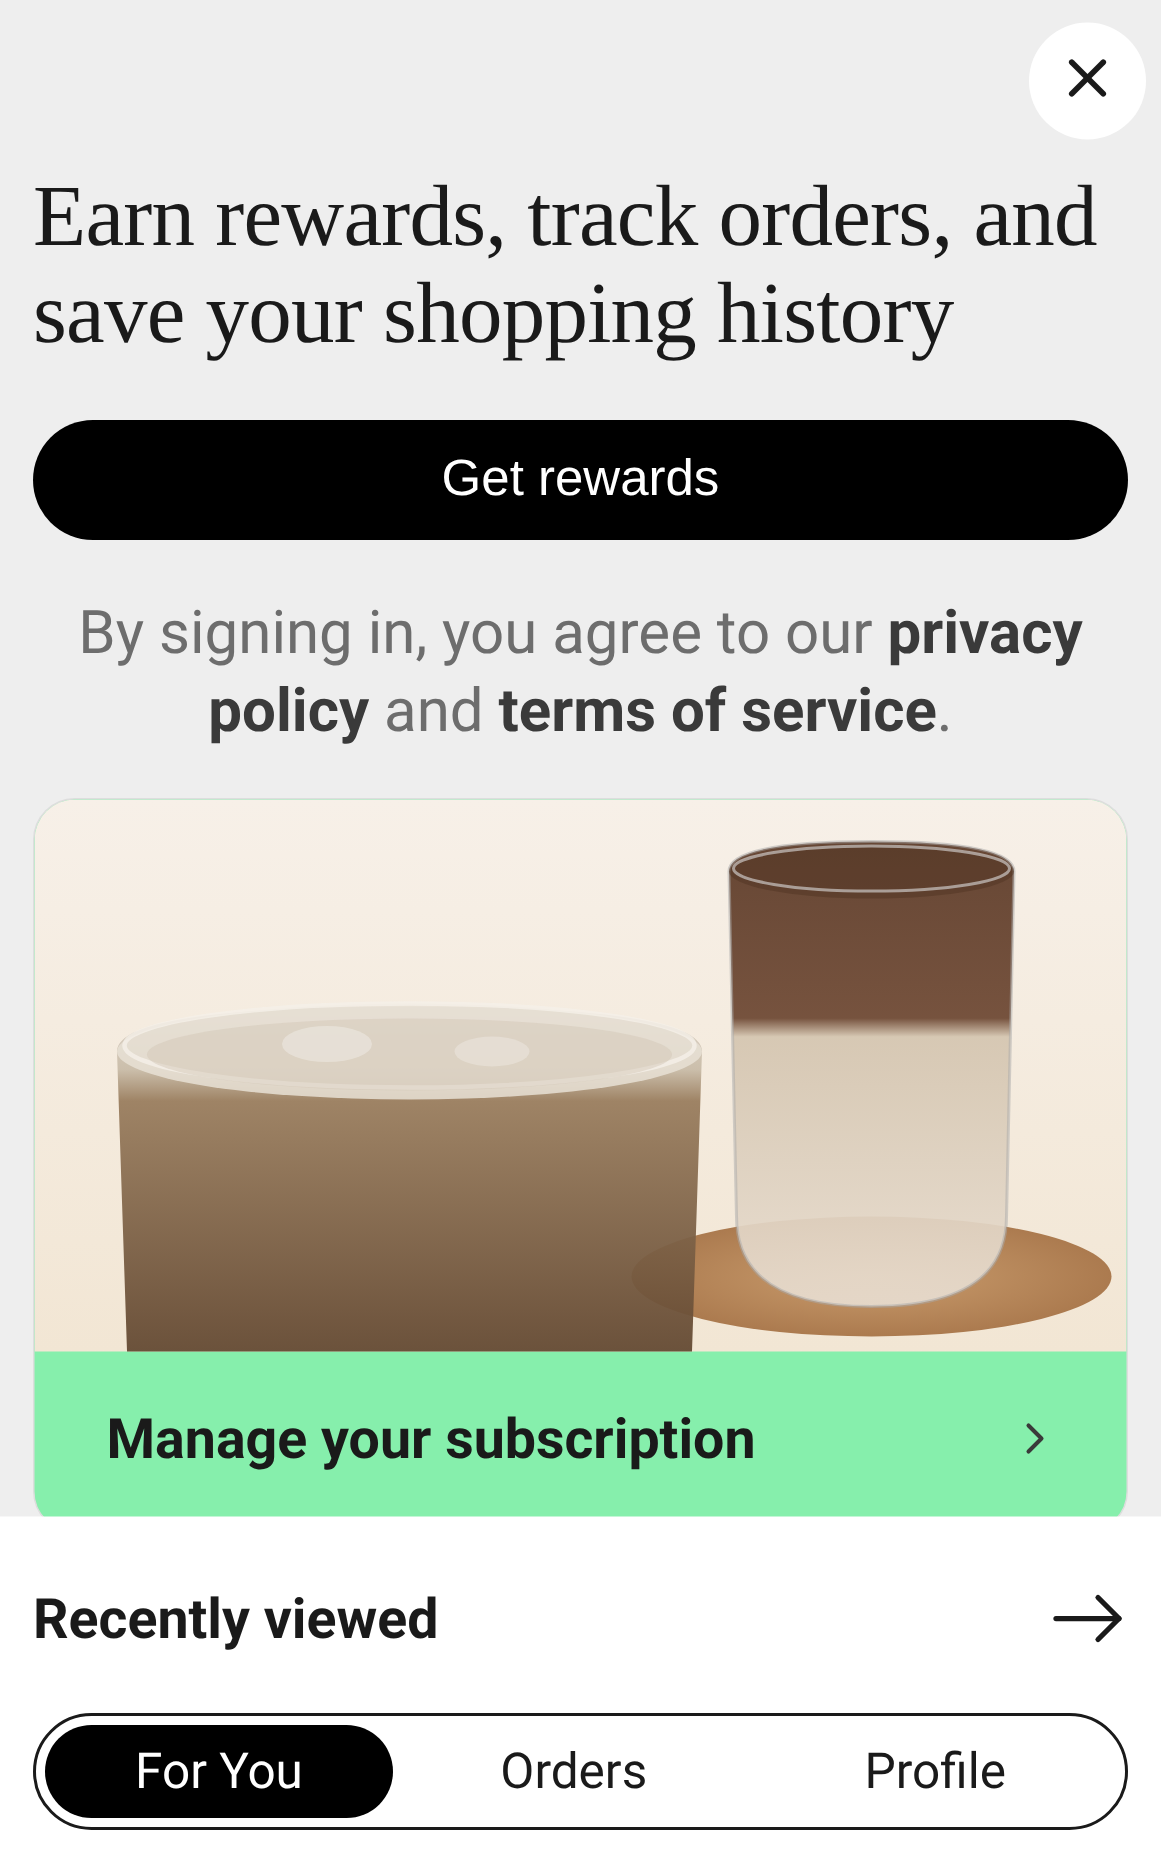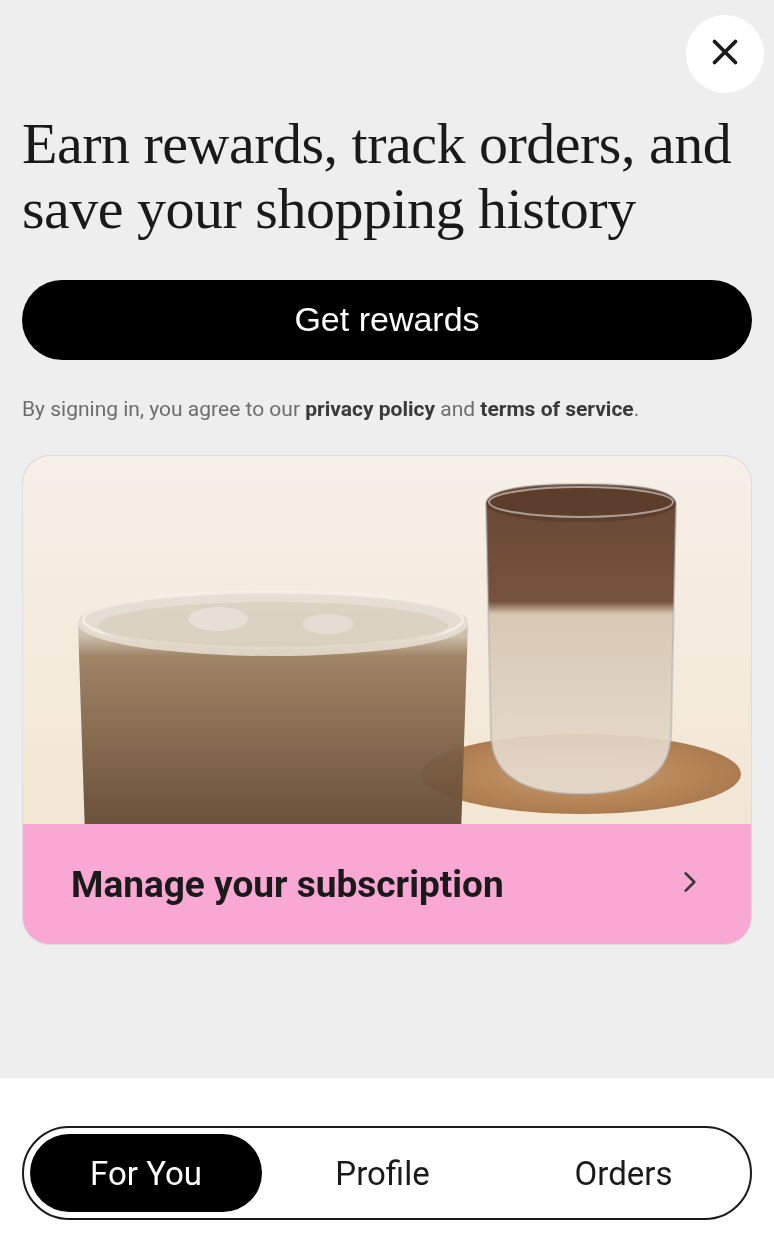--- a/index.html
+++ b/index.html
@@ -61,37 +61,37 @@
       font-size: 34px;
       font-weight: 400;
       cursor: pointer;
       display: flex;
       align-items: center;
       justify-content: center;
     }
     
     .agreement-text {
       margin: 36px 22px 0 22px;
-      text-align: left;
-      font-size: 21px;
+      text-align: center;
+      font-size: 40px;
       color: #6d6d6d;
       line-height: 1.3;
     }
     
     .agreement-text .bold-link {
       font-weight: 700;
       color: #3a3a3a;
     }
     
     .subscription-card {
       margin: 32px 22px 0 22px;
       border: 1px solid #ddd;
       border-radius: 28px;
       overflow: hidden;
-      background: #f9a8d4;
+      background: #86efac;
     }
     
     .subscription-image {
       width: 100%;
       height: 368px;
       background: linear-gradient(180deg, #f7f0e8 0%, #f2e6d4 100%);
       position: relative;
       overflow: hidden;
     }
     
@@ -165,21 +165,21 @@
     }
     
     .arrow-right svg {
       width: 52px;
       height: 36px;
     }
     
     .tab-bar {
       border: 2px solid #1a1a1a;
       border-radius: 50px;
-      height: 94px;
+      height: 78px;
       display: flex;
       align-items: center;
       padding: 6px;
     }
     
     .tab-item {
       flex: 1;
       height: 100%;
       display: flex;
       align-items: center;
@@ -259,25 +259,34 @@
     <span class="subscription-label">Manage your subscription</span>
     <span class="chevron-right">
       <svg viewBox="0 0 24 24" fill="none" stroke="#3a3a3a" stroke-width="2.5" stroke-linecap="round" stroke-linejoin="round">
         <polyline points="8,4 16,12 8,20"></polyline>
       </svg>
     </span>
   </div>
 </div>
 
 <div class="lower-section">
+  <div class="recently-viewed-row">
+    <span class="recently-viewed-label">Recently viewed</span>
+    <span class="arrow-right">
+      <svg viewBox="0 0 52 36" fill="none" stroke="#1a1a1a" stroke-width="3.5" stroke-linecap="round" stroke-linejoin="round">
+        <line x1="4" y1="18" x2="46" y2="18"></line>
+        <polyline points="32,4 46,18 32,32"></polyline>
+      </svg>
+    </span>
+  </div>
 
   <div class="tab-bar">
     <div class="tab-item active">
       <span>For You</span>
     </div>
     <div class="tab-item">
+      <span>Orders</span>
+    </div>
+    <div class="tab-item">
       <span>Profile</span>
     </div>
-    <div class="tab-item">
-      <span>Orders</span>
-    </div>
   </div>
 </div>
 
 </body></html>

